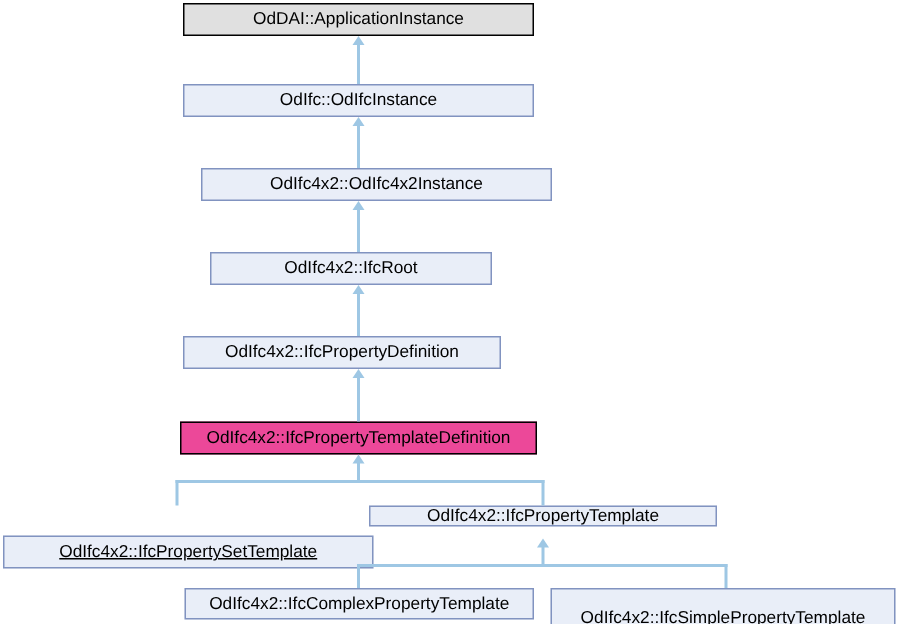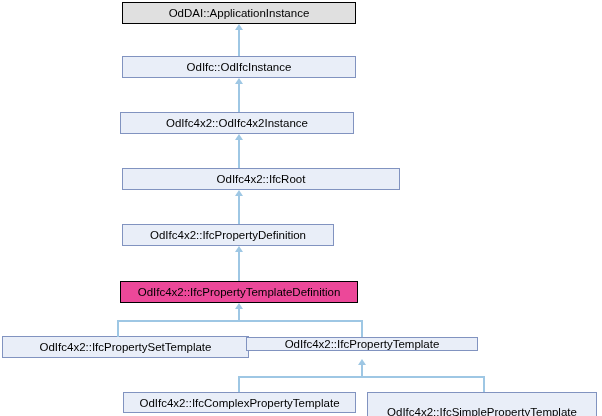--- a/index.html
+++ b/index.html
@@ -56,29 +56,29 @@
 </style>
 </head>
 <body>
 
 <div class="canvas">
 
   <div class="node class" style="left:122px; top:56px;  width:234px; height:22px;">OdIfc::OdIfcInstance</div>
 
   <div class="node external" style="left:122px; top:2px;   width:234px; height:22px;">OdDAI::ApplicationInstance</div>
 
-  <div class="node class" style="left:120px; top:112px; width:234px; height:22px;">OdIfc4x2::OdIfc4x2Instance</div>
+  <div class="node class" style="left:134px; top:112px; width:234px; height:22px;">OdIfc4x2::OdIfc4x2Instance</div>
 
-  <div class="node class" style="left:122px; top:168px; width:278px; height:22px;">OdIfc4x2::IfcRoot</div>
+  <div class="node class" style="left:140px; top:168px; width:188px; height:22px;">OdIfc4x2::IfcRoot</div>
 
   <div class="node class" style="left:122px; top:224px; width:212px; height:22px;">OdIfc4x2::IfcPropertyDefinition</div>
 
   <div class="node current" style="left:120px; top:281px; width:238px; height:22px;">OdIfc4x2::IfcPropertyTemplateDefinition</div>
 
-  <div class="node class" style="left:2px;   top:336px; width:247px; height:22px;">OdIfc4x2::IfcPropertySetTemplate</div>
+  <div class="node class" style="left:2px;   top:357px; width:247px; height:22px;text-decoration:underline;">OdIfc4x2::IfcPropertySetTemplate</div>
 
   <div class="node class" style="left:246px; top:337px; width:232px; height:14px;">OdIfc4x2::IfcPropertyTemplate</div>
 
   <div class="node class" style="left:123px; top:392px; width:233px; height:21px;">OdIfc4x2::IfcComplexPropertyTemplate</div>
 
   <div class="node class" style="left:367px; top:392px; width:230px; height:39px;">OdIfc4x2::IfcSimplePropertyTemplate</div>
 
   <div class="edge vline" style="left:238px; top:26px;  height:30px;"></div>
   <div class="arrowhead" style="left:235px; top:24px;"></div>
 

